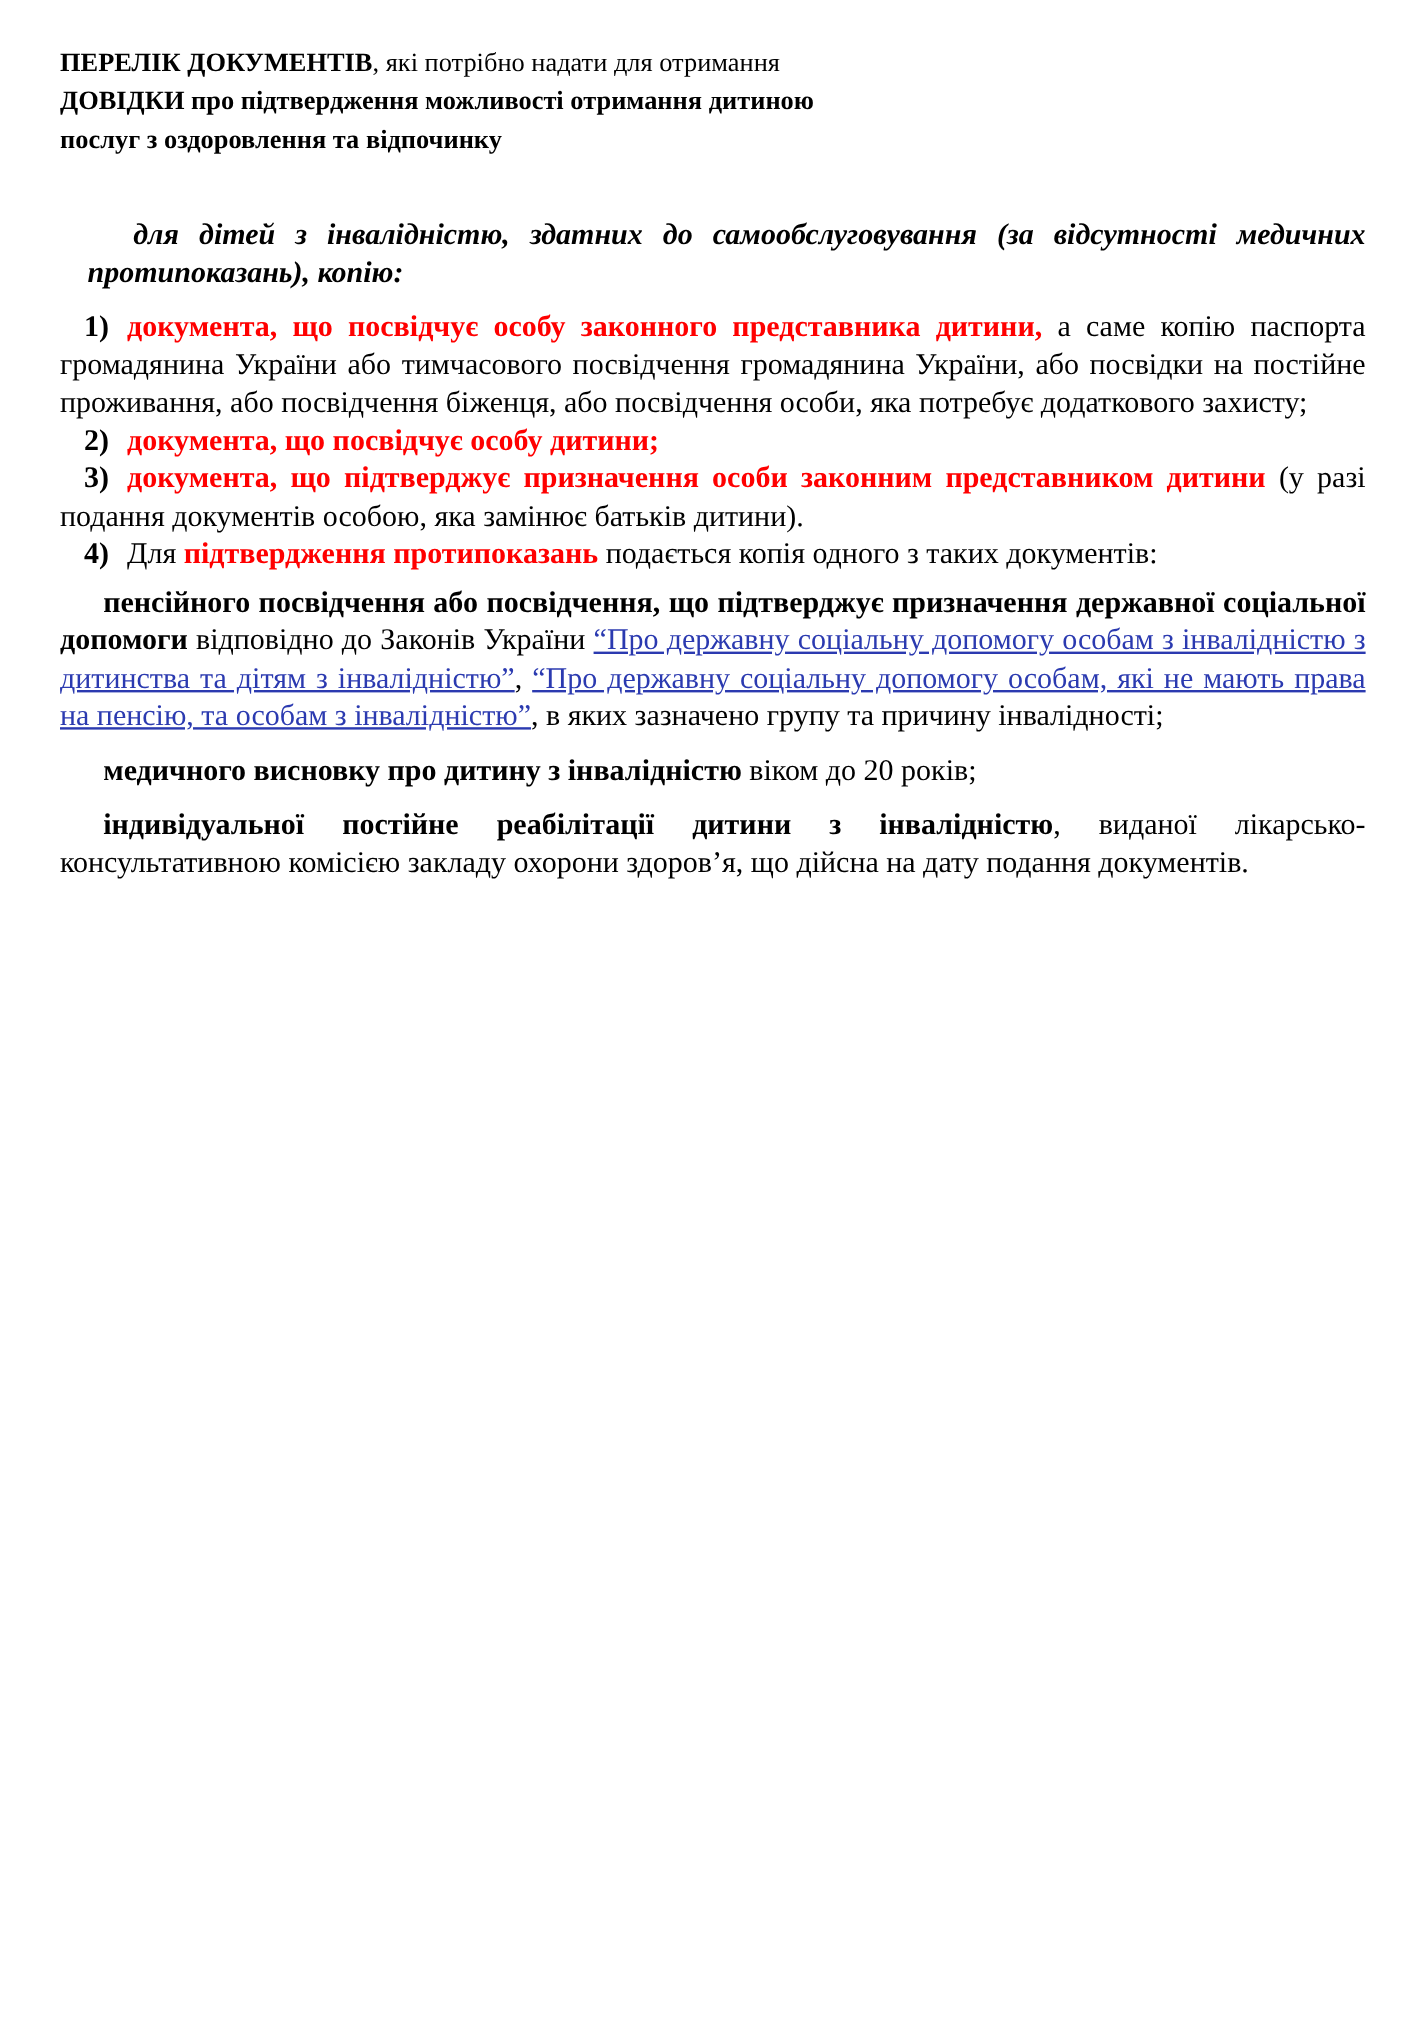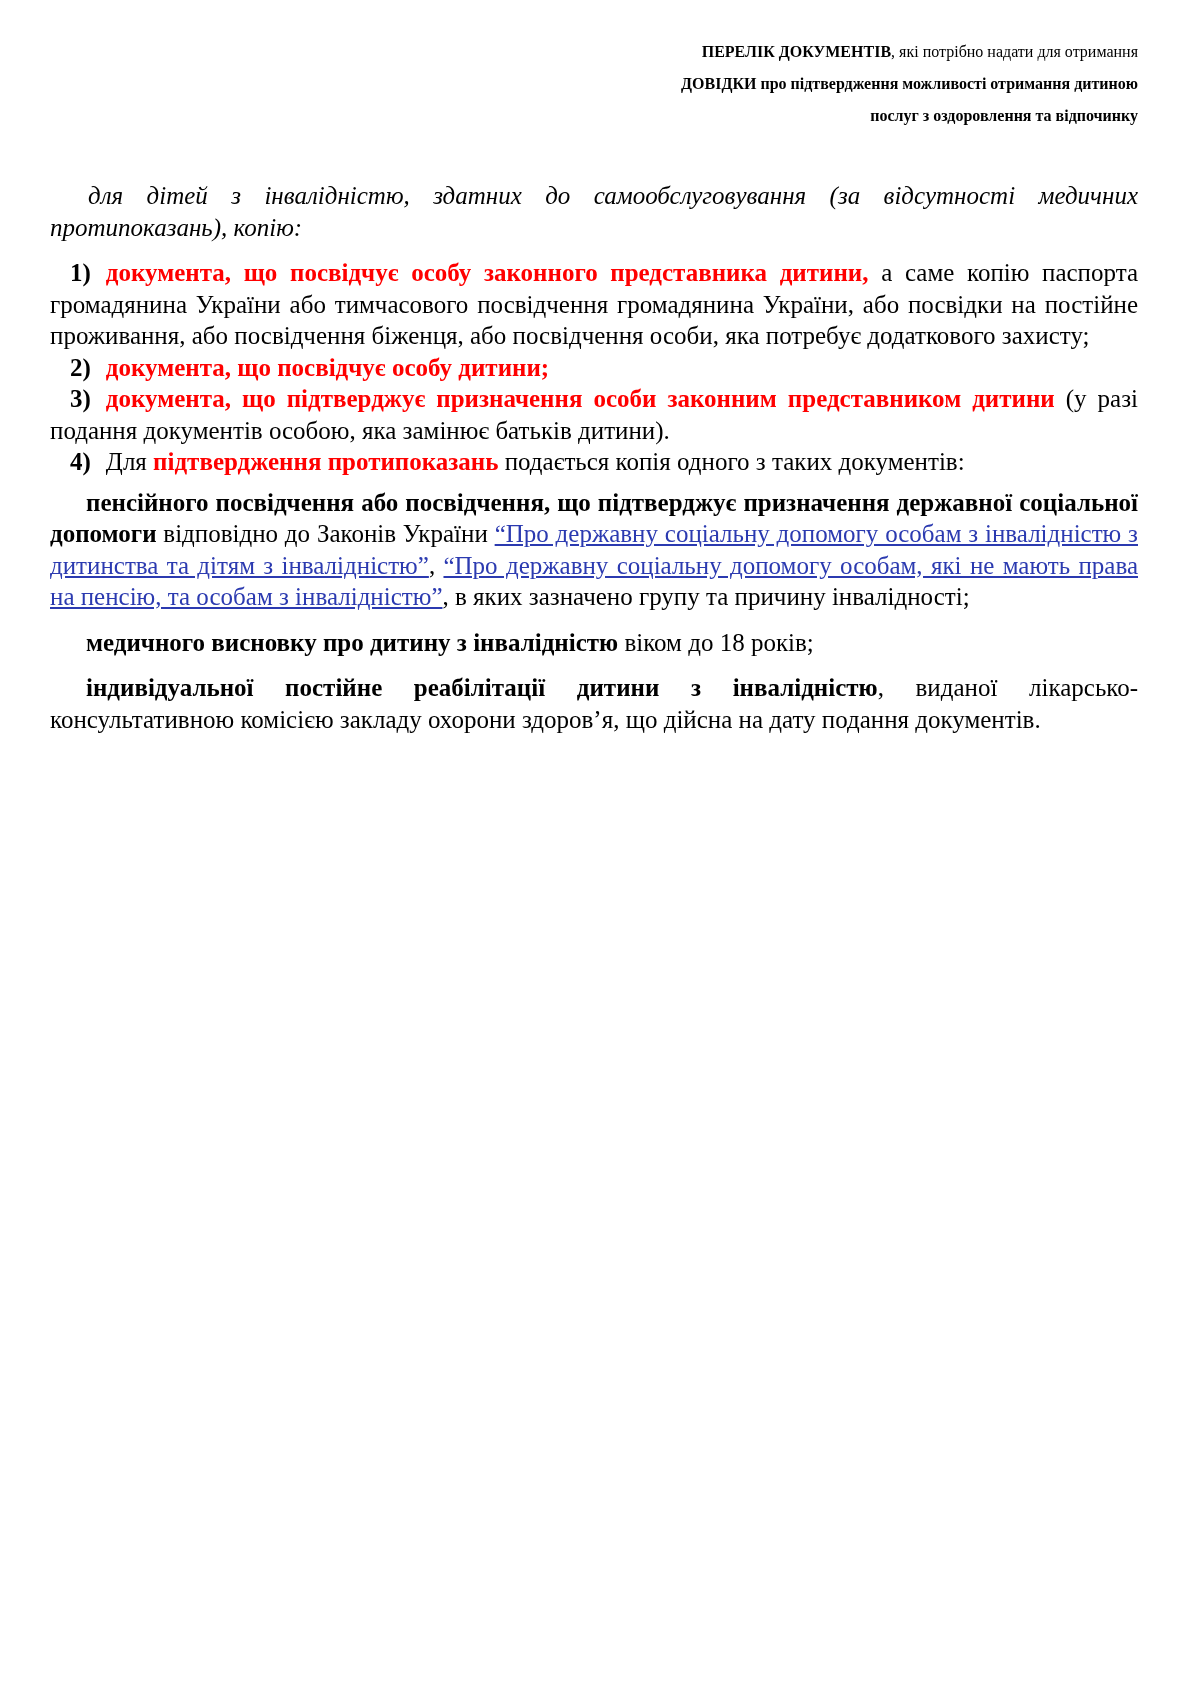--- a/index.html
+++ b/index.html
@@ -11,27 +11,27 @@
     box-sizing: border-box;
     padding: 36px 52px 0 50px;
     font-family: "Liberation Serif", serif;
     font-size: 25px;
     line-height: 31.5px;
     color: #000000;
     overflow: hidden;
   }
   .title {
     margin: 0;
-    font-size: 16px;
+    font-size: 22px;
     font-weight: normal;
     line-height: 32px;
-    text-align: right;
+    text-align: left;
   }
   .b  { font-weight: bold; }
-  .bi { font-weight: normal; font-style: italic; }
+  .bi { font-weight: bold; font-style: italic; margin-left: 23px; }
   .red { color: #ff0000; margin-top: 16px; }
   p { margin: 0; }
   .intro {
     margin-top: 48px;
     text-indent: 38px;
     text-align: justify;
   }
   .item {
     text-indent: 20px;
     text-align: justify;
@@ -64,18 +64,18 @@
   <p class="item item-first"><span class="num">1)</span><span class="numgap"></span><span class="red b">документа, що посвідчує особу законного представника дитини,</span><span> а саме копію паспорта громадянина України або тимчасового посвідчення громадянина України, або посвідки на постійне проживання, або посвідчення біженця, або посвідчення особи, яка потребує додаткового захисту;</span></p>
 
   <p class="item"><span class="num">2)</span><span class="numgap"></span><span class="red b">документа, що посвідчує особу дитини;</span></p>
 
   <p class="item"><span class="num">3)</span><span class="numgap"></span><span class="red b">документа, що підтверджує призначення особи законним представником дитини</span><span> (у разі подання документів особою, яка замінює батьків дитини).</span></p>
 
   <p class="item"><span class="num">4)</span><span class="numgap"></span><span>Для </span><span class="red b">підтвердження протипоказань</span><span> подається копія одного з таких документів:</span></p>
 
   <p class="para mt-lg"><span class="b">пенсійного посвідчення або посвідчення, що підтверджує призначення державної соціальної допомоги</span><span> відповідно до Законів України </span><a class="link">“Про державну соціальну допомогу особам з інвалідністю з дитинства та дітям з інвалідністю”</a><span>, </span><a class="link">“Про державну соціальну допомогу особам, які не мають права на пенсію, та особам з інвалідністю”</a><span>, в яких зазначено групу та причину інвалідності;</span></p>
 
-  <p class="para mt-md"><span class="b">медичного висновку про дитину з інвалідністю</span><span> віком до 18 років;</span></p>
+  <p class="para mt-md"><span class="b">медичного висновку про дитину з інвалідністю</span><span> віком до 20 років;</span></p>
 
   <p class="para mt-md"><span class="b">індивідуальної постійне реабілітації дитини з інвалідністю</span><span>, виданої лікарсько-консультативною комісією закладу охорони здоров’я, що дійсна на дату подання документів.</span></p>
 
 
 </div>
 
 </body></html>

